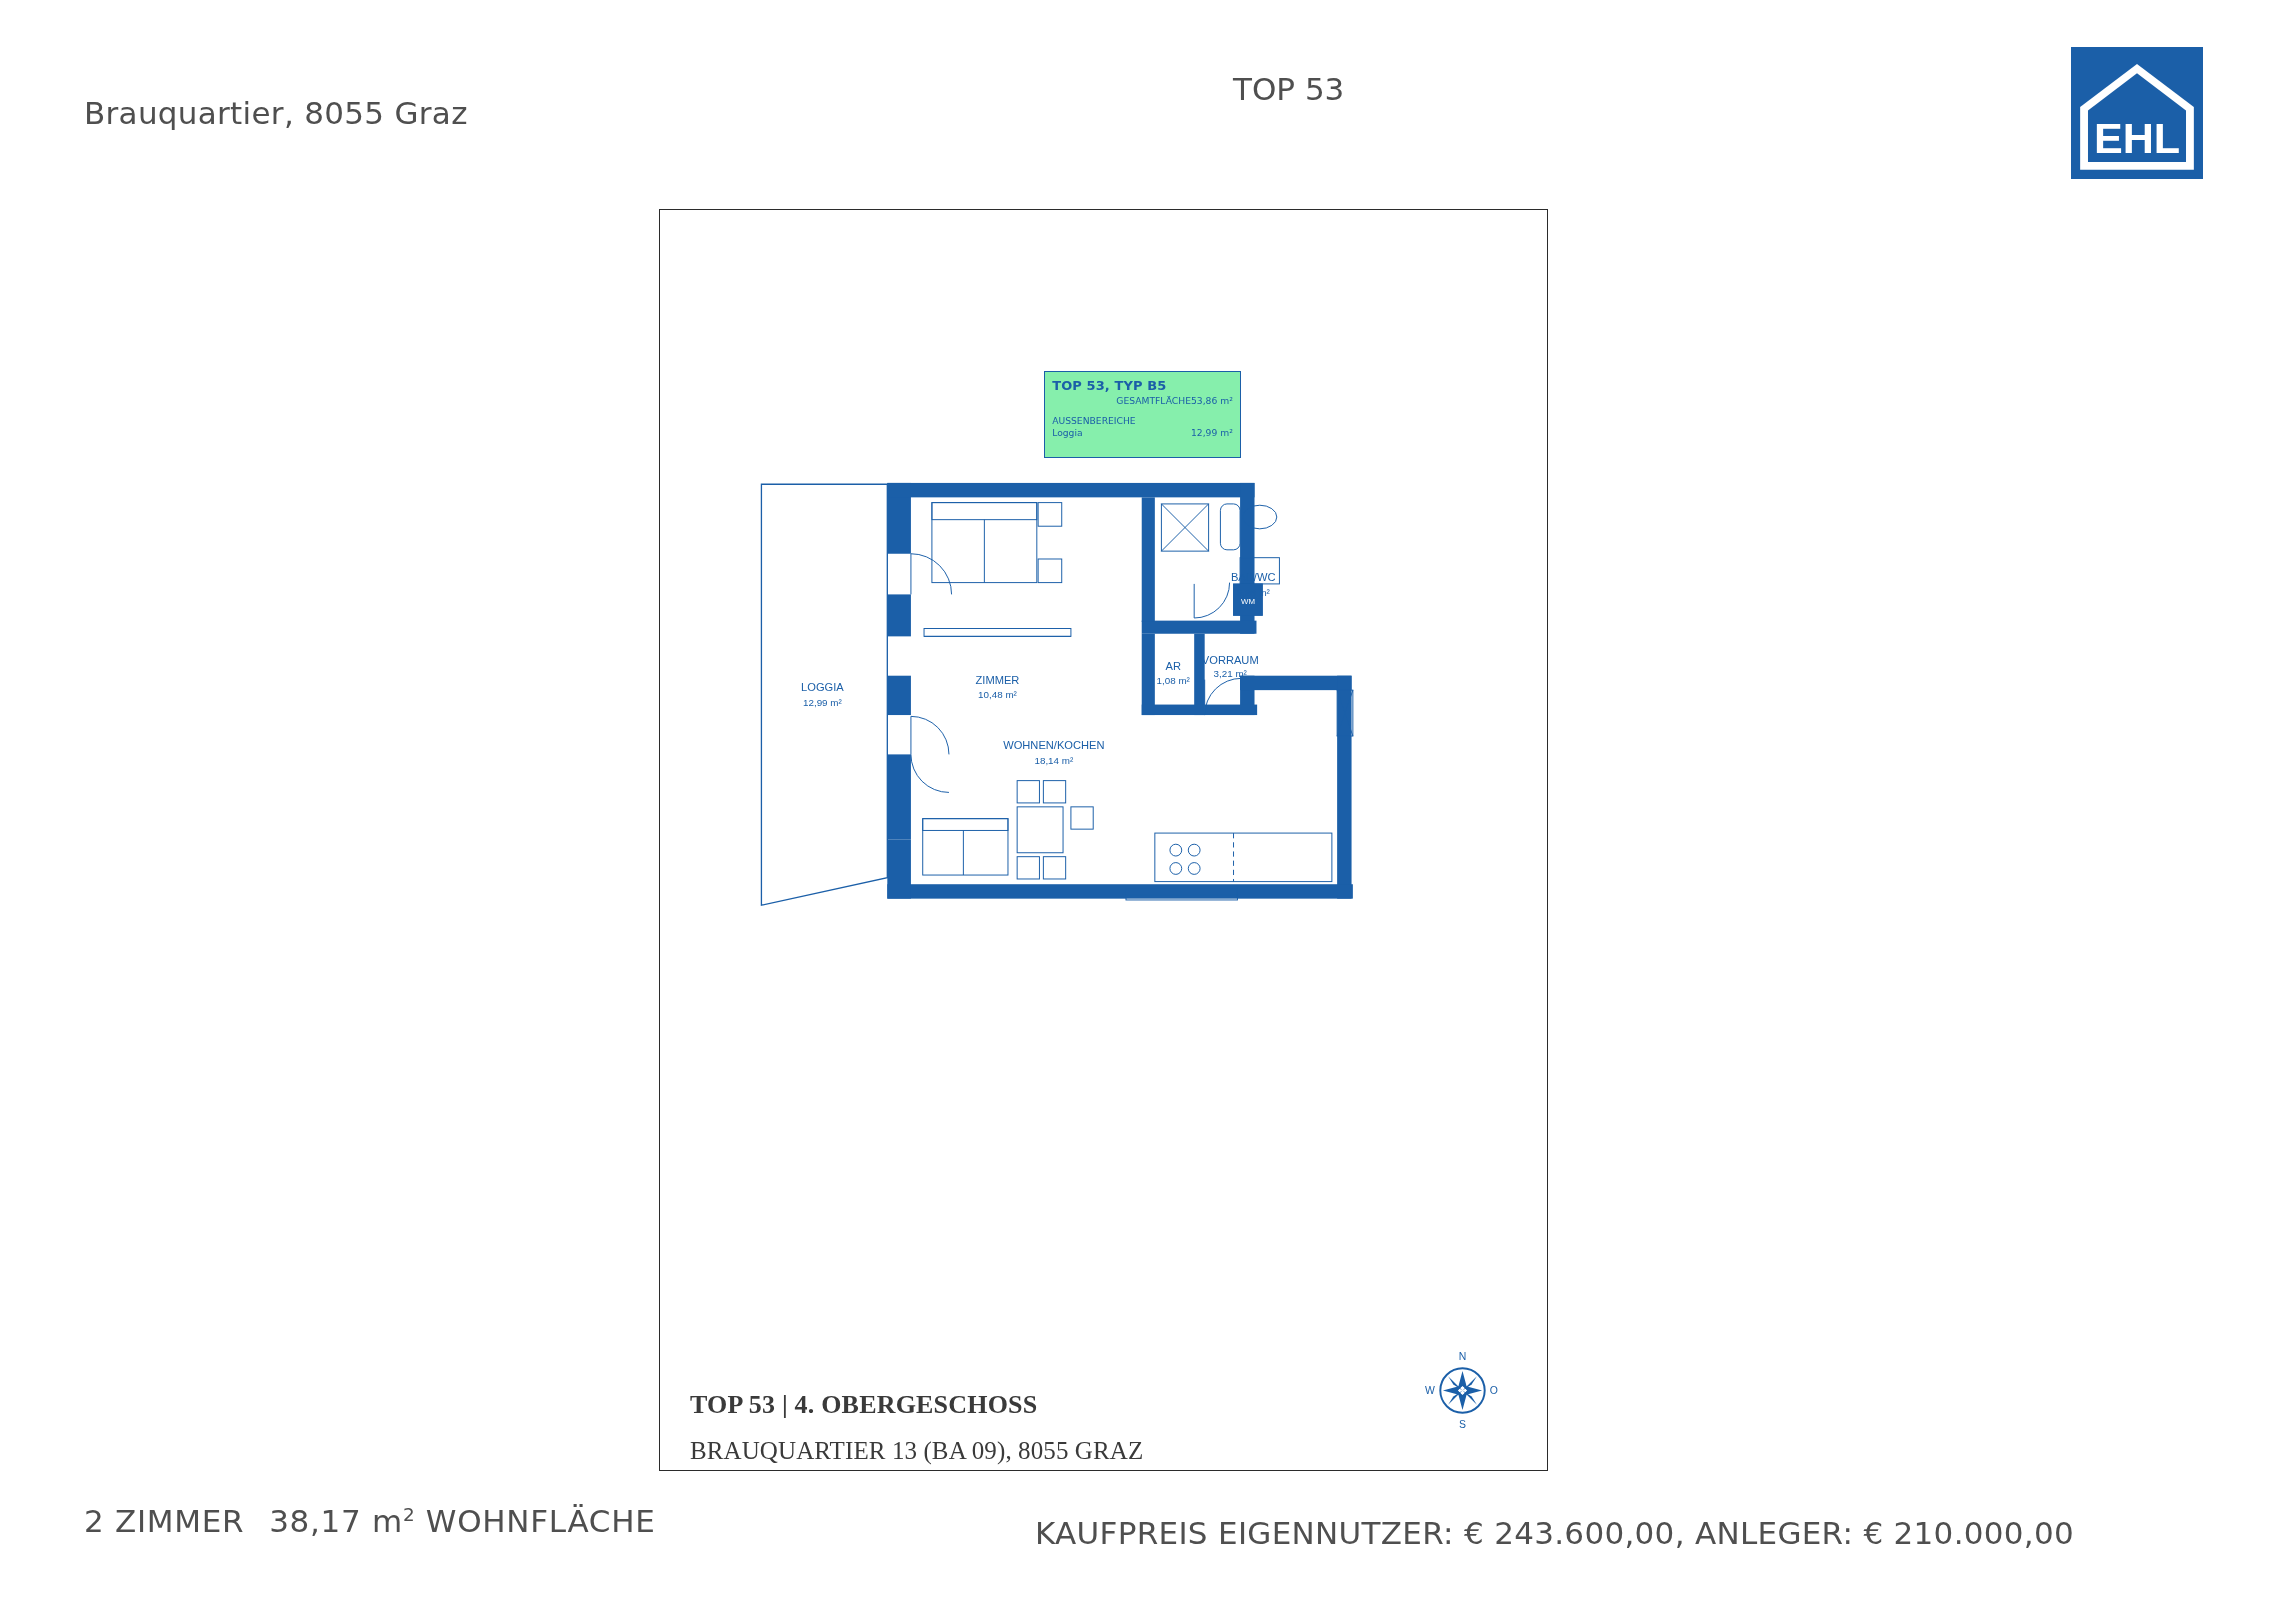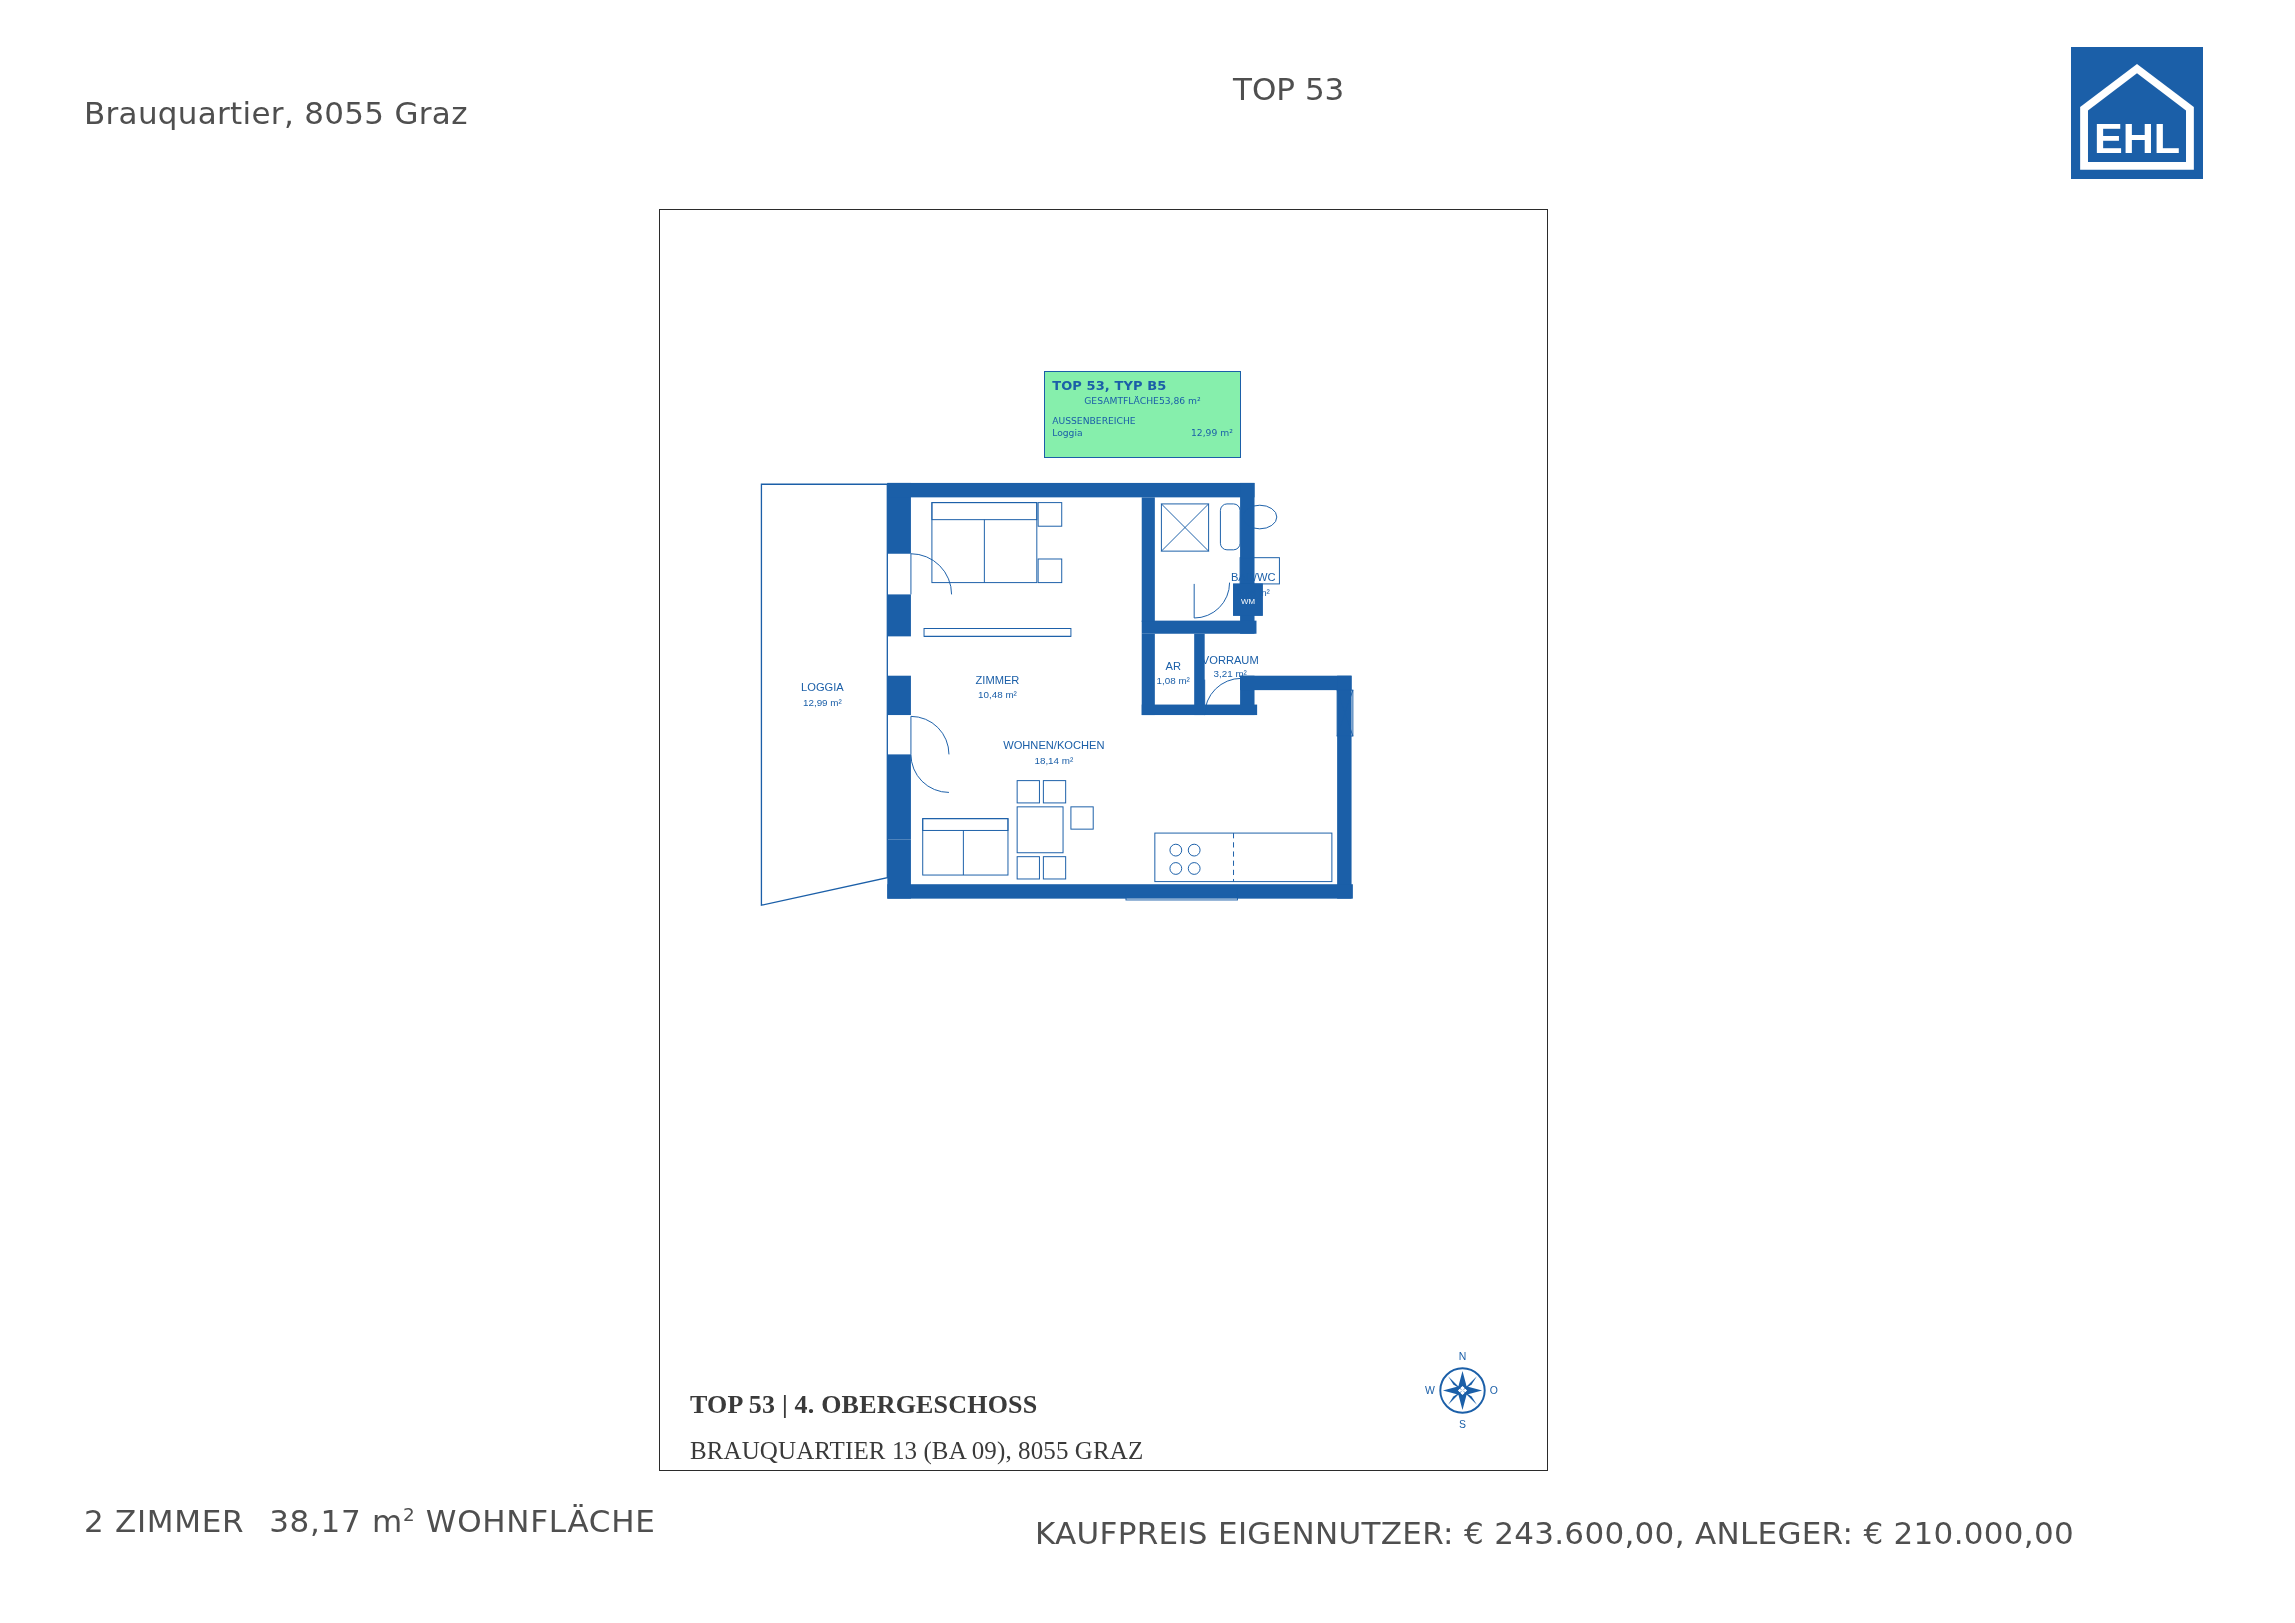--- a/index.html
+++ b/index.html
@@ -71,21 +71,21 @@
     padding: 5.9px 7.2px;
   }
   .legend-title {
     font-size: 13px;
     font-weight: bold;
     color: #1b5fa8;
     letter-spacing: 0.1px;
   }
   .legend-row {
     display: flex;
-    justify-content: center;
+    justify-content: flex-end;
     font-size: 9.2px;
     color: #1b5fa8;
     margin-top: 2px;
   }
   .legend-sub {
     font-size: 9.2px;
     color: #1b5fa8;
     margin-top: 9.2px;
   }
   .legend-row2 {

